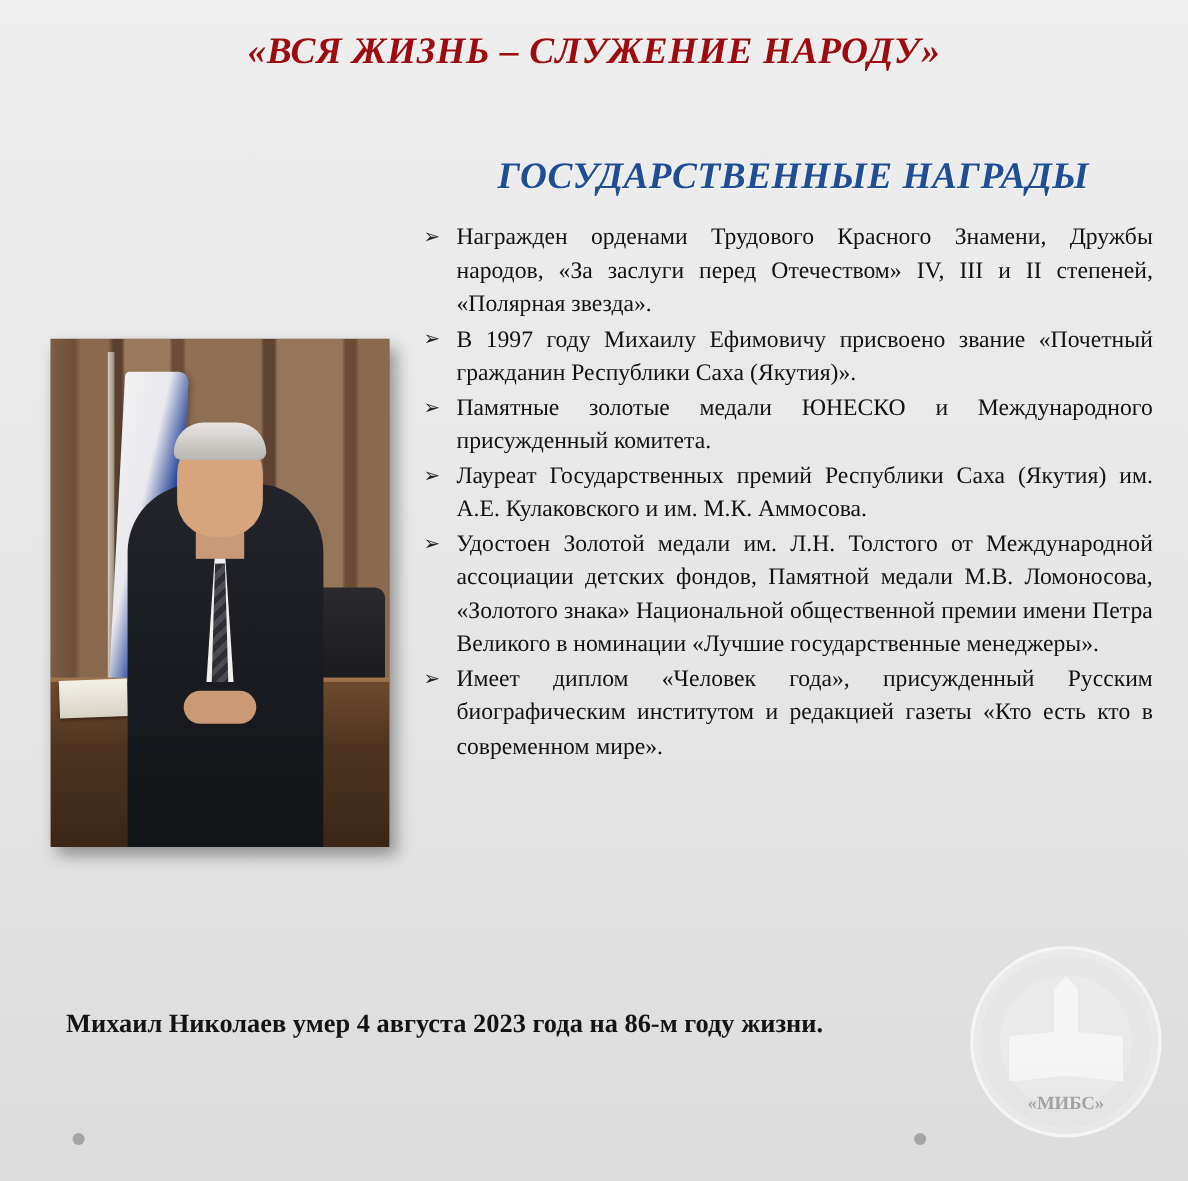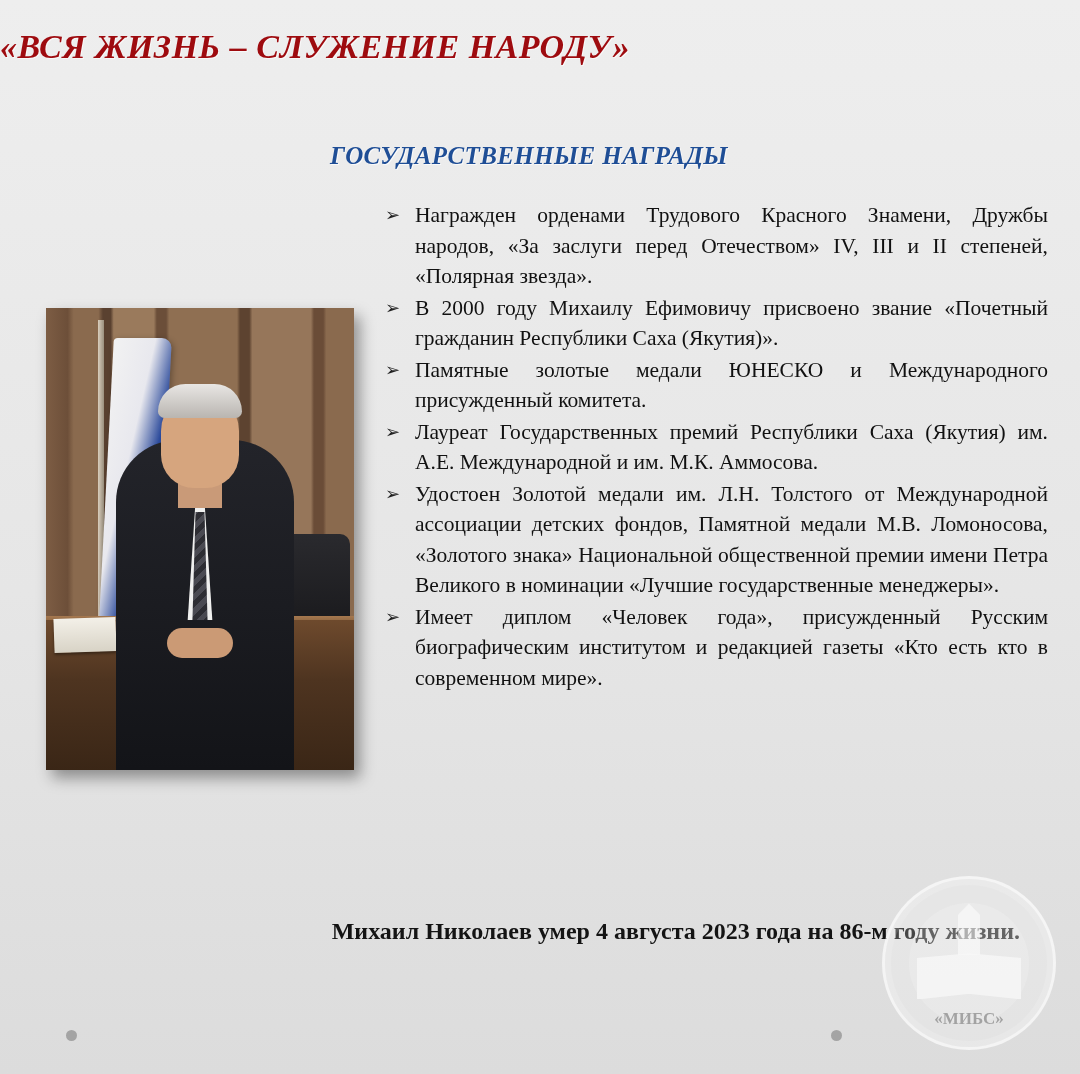--- a/index.html
+++ b/index.html
@@ -23,41 +23,42 @@
     background: linear-gradient(180deg, #eeeeee 0%, #e6e6e6 55%, #dcdcdc 100%);
     overflow: hidden;
   }
 
   
   .title {
     position: absolute;
     left: 0;
     top: 28px;
     width: 1080px;
+    text-align: center;
     color: #9e0b0f;
     font-family: "Liberation Serif", serif;
     font-weight: bold;
     font-style: italic;
     font-size: 34px;
     letter-spacing: 0.5px;
     text-shadow: 1px 1px 0 rgba(255,255,255,0.6);
   }
 
   
   .subtitle {
     position: absolute;
     left: 330px;
     top: 142px;
     width: 660px;
-    text-align: left;
+    text-align: right;
     color: #1f4e96;
     font-family: "Liberation Serif", serif;
     font-weight: bold;
     font-style: italic;
-    font-size: 25px;
+    font-size: 34px;
     letter-spacing: 0.4px;
     text-shadow: 1px 1px 0 rgba(255,255,255,0.7);
   }
 
   
   .portrait-wrap {
     position: absolute;
     left: 46px;
     top: 308px;
     width: 308px;
@@ -238,34 +239,34 @@
     flex: 1 1 auto;
     text-align: justify;
     text-justify: inter-word;
   }
 
   
   .closing {
     position: absolute;
     left: 60px;
     width: 960px;
-    text-align: right;
+    text-align: left;
     font-family: "Liberation Serif", serif;
     font-weight: bold;
     font-size: 24px;
     color: #141414;
   }
   .closing-1 { top: 918px; }
   .closing-2 { top: 982px; line-height: 34px; }
 
   
   .watermark {
     position: absolute;
     right: 24px;
-    bottom: 24px;
+    bottom: 40px;
     width: 168px;
     height: 168px;
     border-radius: 50%;
     border: 3px solid rgba(255,255,255,0.85);
     background: rgba(255,255,255,0.28);
     box-shadow: inset 0 0 0 6px rgba(255,255,255,0.22);
     opacity: 0.75;
     text-align: right;
   }
   .wm-inner {
@@ -351,31 +352,31 @@
 
   <div class="bullets">
 
     <div class="bullet-row">
       <span class="bullet-marker">➢</span>
       <span class="bullet-text">Награжден орденами Трудового Красного Знамени, Дружбы народов, «За заслуги перед Отечеством» IV, III и II степеней, «Полярная звезда».</span>
     </div>
 
     <div class="bullet-row">
       <span class="bullet-marker">➢</span>
-      <span class="bullet-text">В 2000 году Михаилу Ефимовичу присвоено звание «Почетный гражданин Республики Саха (Якутия)».</span>
+      <span class="bullet-text">В 1997 году Михаилу Ефимовичу присвоено звание «Почетный гражданин Республики Саха (Якутия)».</span>
     </div>
 
     <div class="bullet-row">
       <span class="bullet-marker">➢</span>
       <span class="bullet-text">Памятные золотые медали ЮНЕСКО и Международного присужденный комитета.</span>
     </div>
 
     <div class="bullet-row">
       <span class="bullet-marker">➢</span>
-      <span class="bullet-text">Лауреат Государственных премий Республики Саха (Якутия) им. А.Е. Международной и им. М.К. Аммосова.</span>
+      <span class="bullet-text">Лауреат Государственных премий Республики Саха (Якутия) им. А.Е. Кулаковского и им. М.К. Аммосова.</span>
     </div>
 
     <div class="bullet-row">
       <span class="bullet-marker">➢</span>
       <span class="bullet-text">Удостоен Золотой медали им. Л.Н. Толстого от Международной ассоциации детских фондов, Памятной медали М.В. Ломоносова, «Золотого знака» Национальной общественной премии имени Петра Великого в номинации «Лучшие государственные менеджеры».</span>
     </div>
 
     <div class="bullet-row">
       <span class="bullet-marker">➢</span>
       <span class="bullet-text">Имеет диплом «Человек года», присужденный Русским биографическим институтом и редакцией газеты «Кто есть кто в современном мире».</span>

